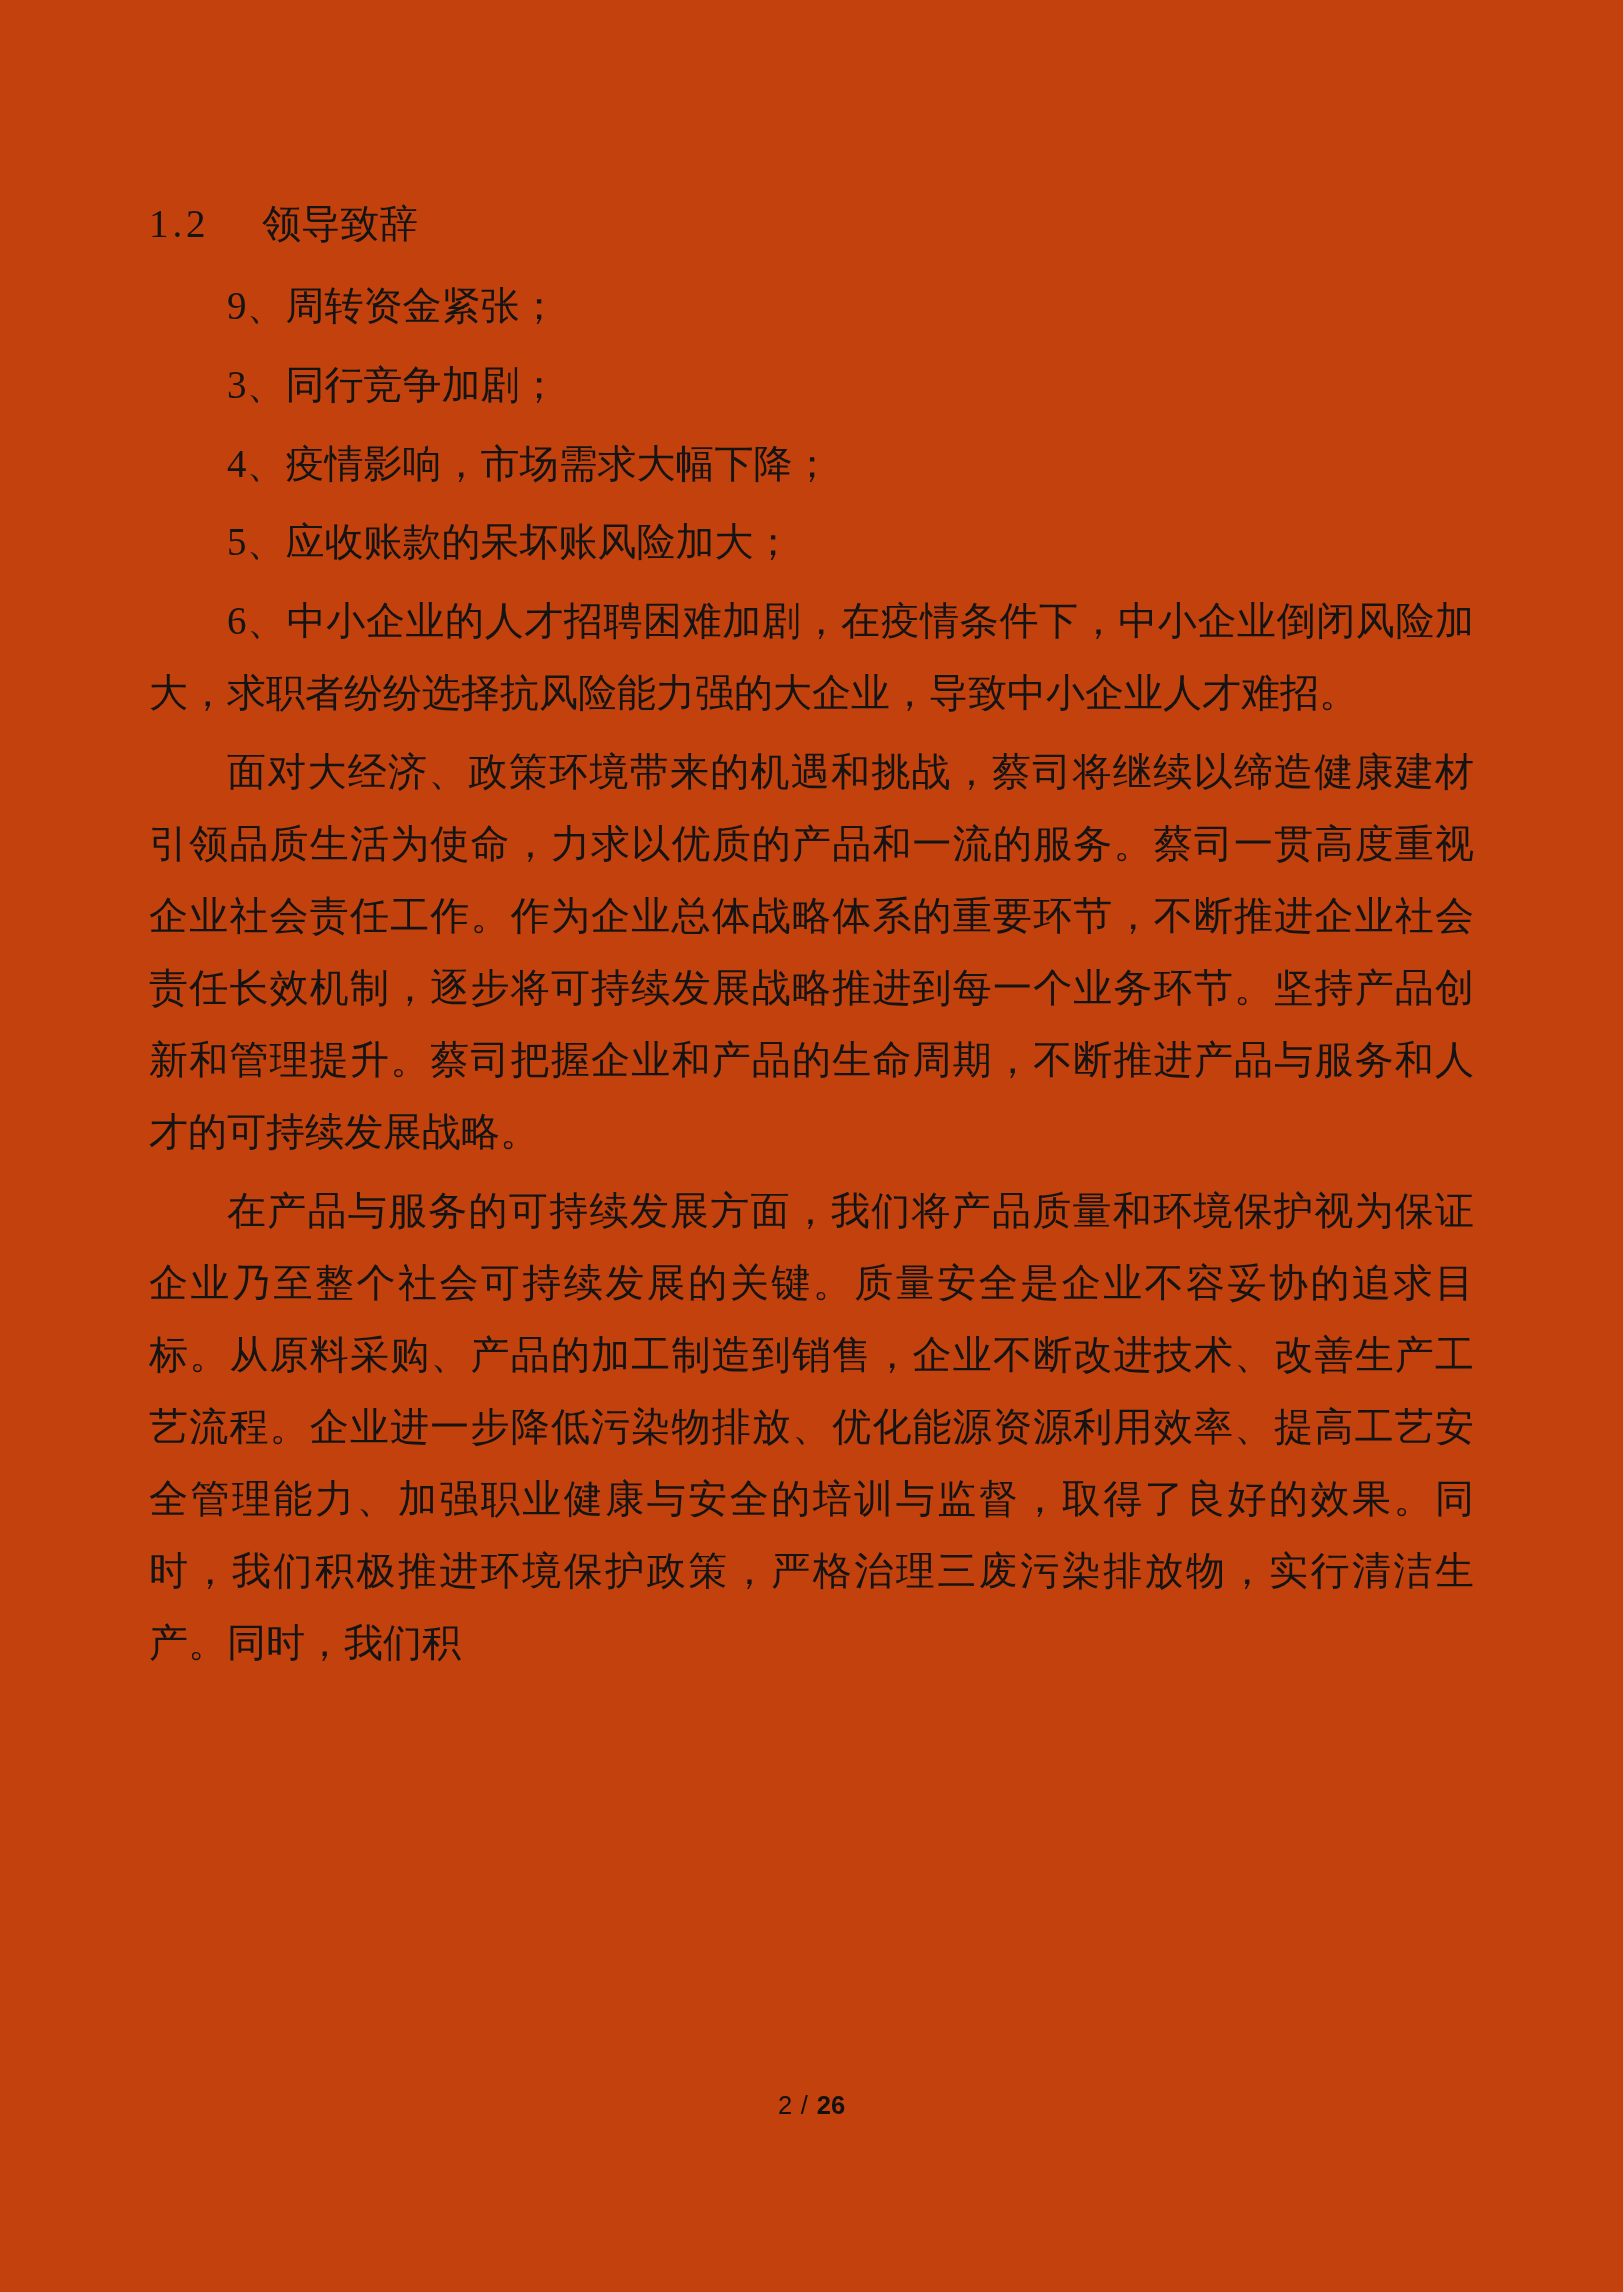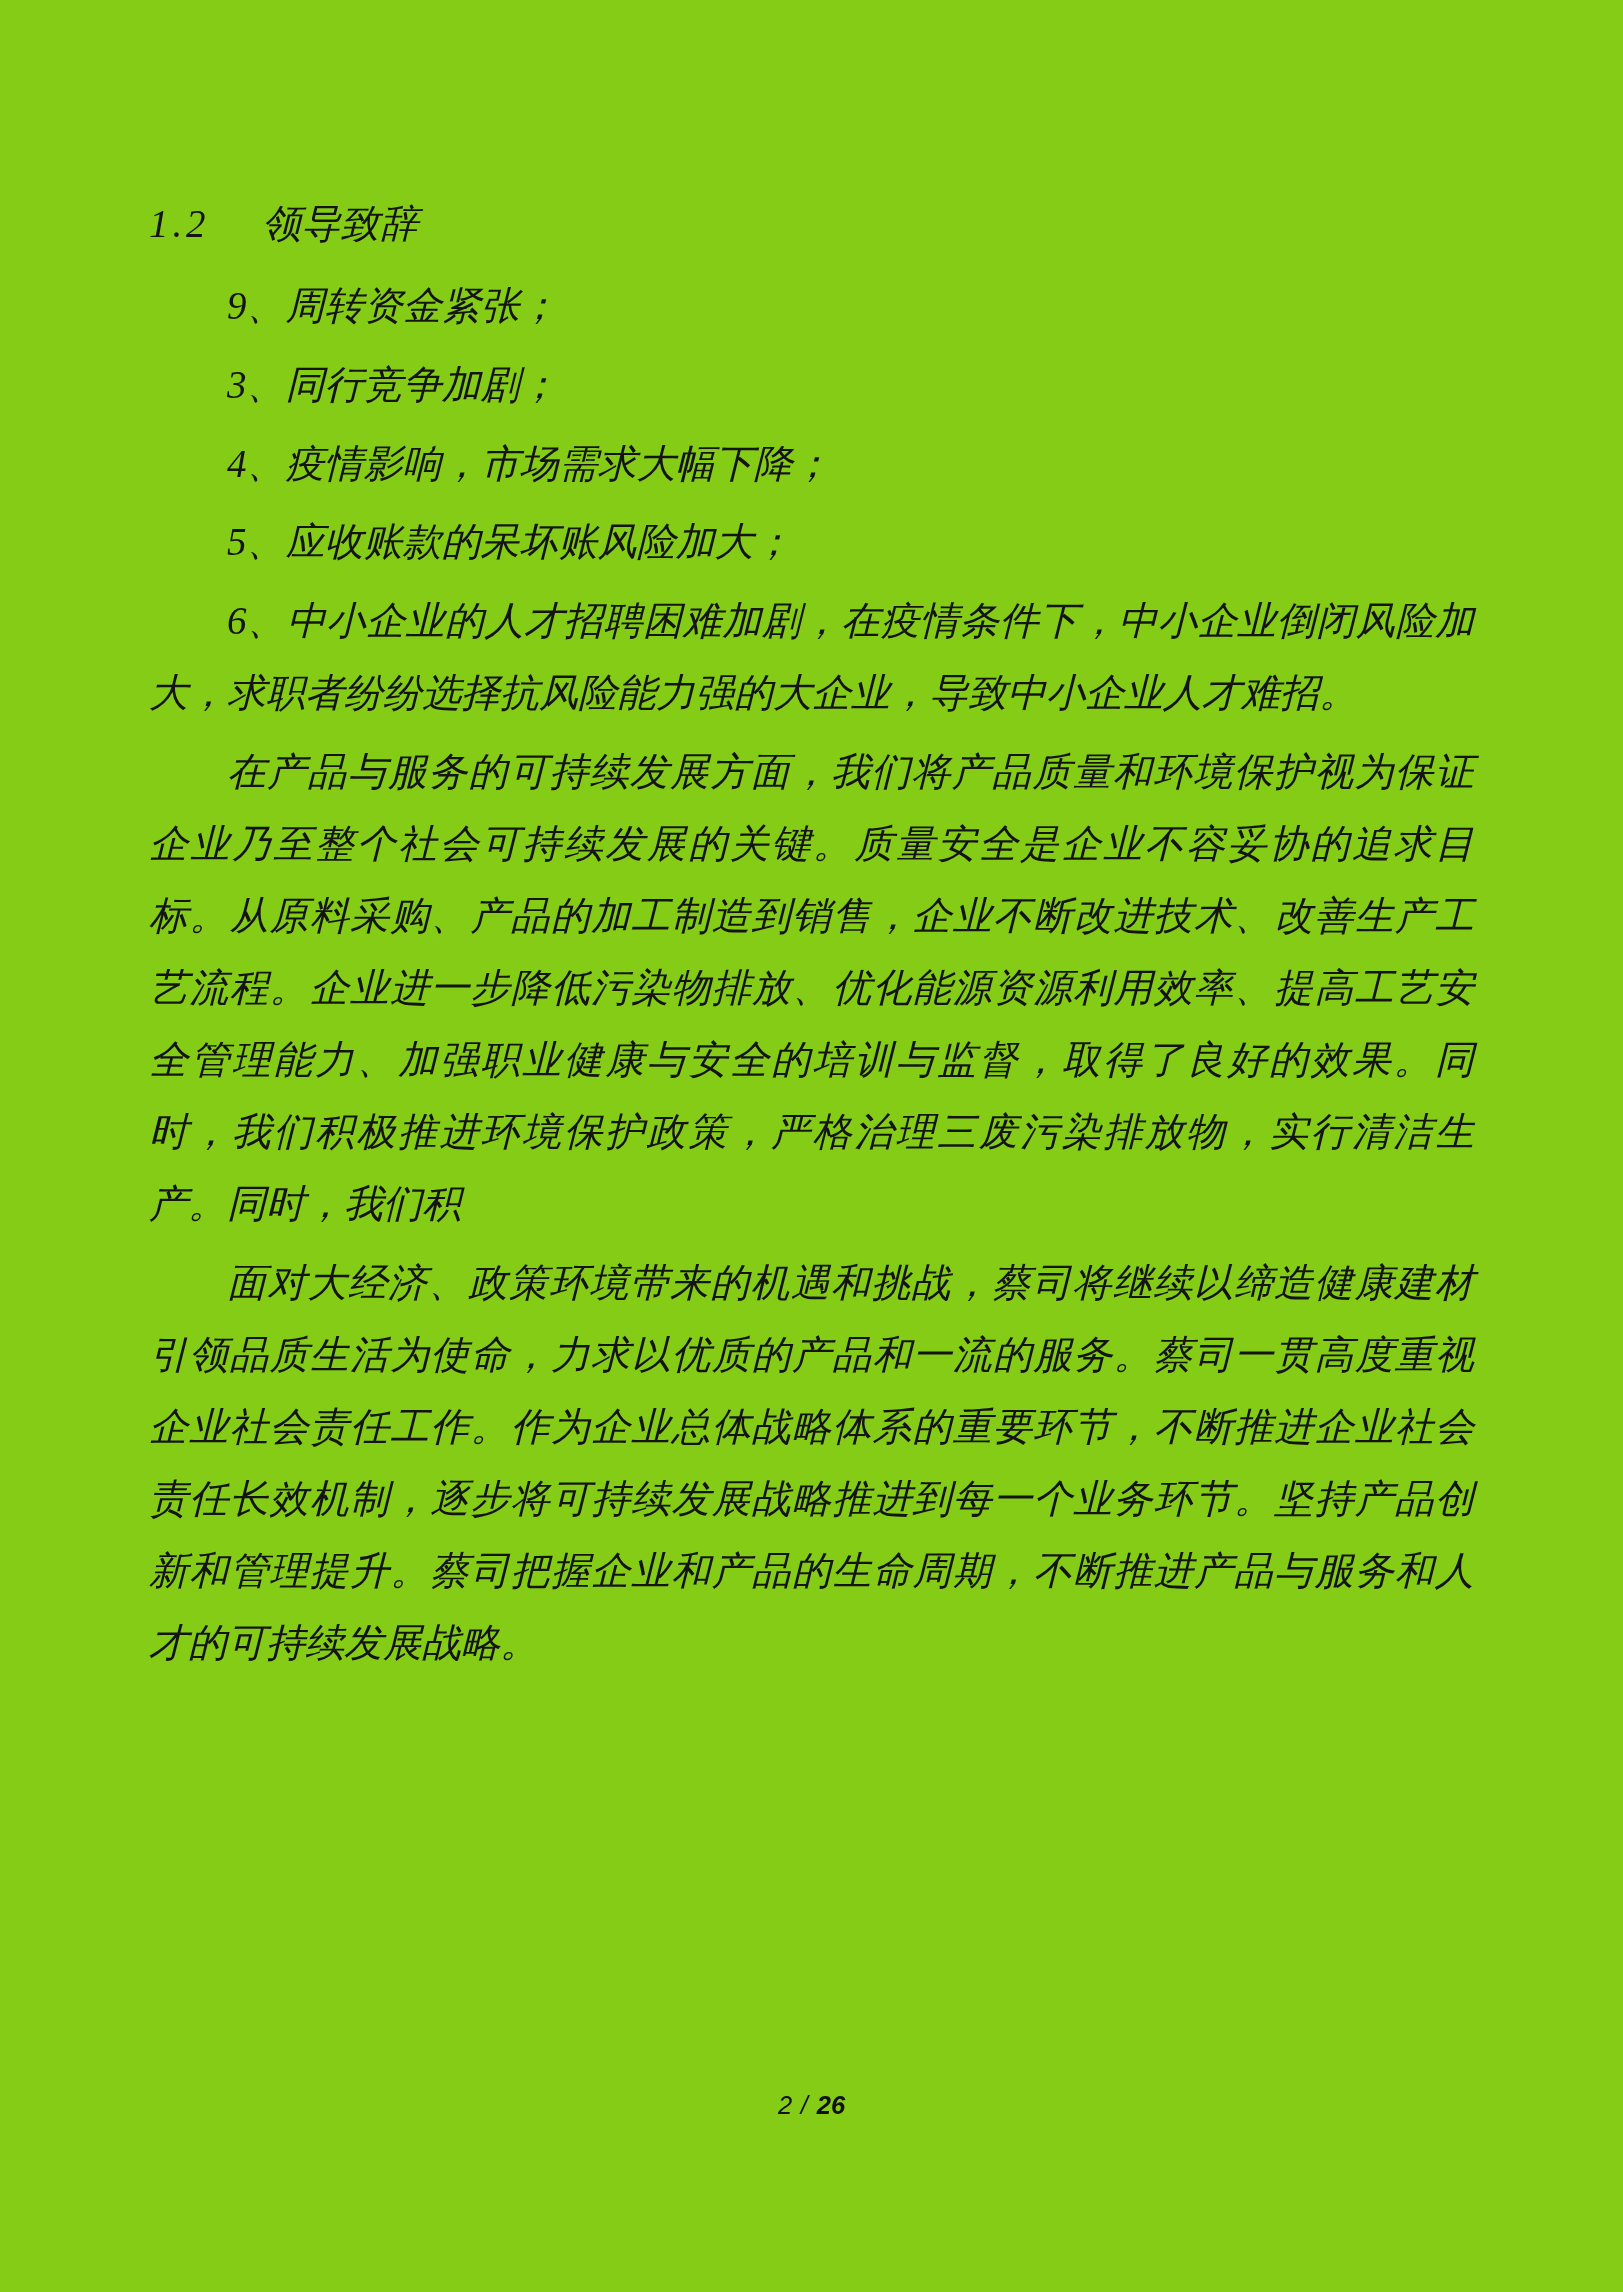--- a/index.html
+++ b/index.html
@@ -11,22 +11,21 @@
     position: relative;
     width: 1623px;
     height: 2293px;
     font-family: "Liberation Serif", "DejaVu Serif", serif;
     color: #141414;
     overflow: hidden;
   }
   .page {
     position: absolute;
     inset: 0;
-    background: #84cc16;
-    font-style: italic;
+    background: #c2410c;
   }
   .content {
     position: absolute;
     left: 149px;
     top: 188px;
     width: 1325px;
     font-size: 39px;
     line-height: 72px;
     text-align: justify;
     text-justify: inter-ideograph;
@@ -86,23 +85,23 @@
 
 
     <p>3、同行竞争加剧；</p>
 
     <p>4、疫情影响，市场需求大幅下降；</p>
 
     <p>5、应收账款的呆坏账风险加大；</p>
 
     <p>6、中小企业的人才招聘困难加剧，在疫情条件下，中小企业倒闭风险加大，求职者纷纷选择抗风险能力强的大企业，导致中小企业人才难招。</p>
 
+    <p>面对大经济、政策环境带来的机遇和挑战，蔡司将继续以缔造健康建材引领品质生活为使命，力求以优质的产品和一流的服务。蔡司一贯高度重视企业社会责任工作。作为企业总体战略体系的重要环节，不断推进企业社会责任长效机制，逐步将可持续发展战略推进到每一个业务环节。坚持产品创新和管理提升。蔡司把握企业和产品的生命周期，不断推进产品与服务和人才的可持续发展战略。</p>
+
     <p>在产品与服务的可持续发展方面，我们将产品质量和环境保护视为保证企业乃至整个社会可持续发展的关键。质量安全是企业不容妥协的追求目标。从原料采购、产品的加工制造到销售，企业不断改进技术、改善生产工艺流程。企业进一步降低污染物排放、优化能源资源利用效率、提高工艺安全管理能力、加强职业健康与安全的培训与监督，取得了良好的效果。同时，我们积极推进环境保护政策，严格治理三废污染排放物，实行清洁生产。同时，我们积</p>
-
-    <p>面对大经济、政策环境带来的机遇和挑战，蔡司将继续以缔造健康建材引领品质生活为使命，力求以优质的产品和一流的服务。蔡司一贯高度重视企业社会责任工作。作为企业总体战略体系的重要环节，不断推进企业社会责任长效机制，逐步将可持续发展战略推进到每一个业务环节。坚持产品创新和管理提升。蔡司把握企业和产品的生命周期，不断推进产品与服务和人才的可持续发展战略。</p>
 
   </div>
 
   <div class="footer">
     <span class="current">2</span><span class="sep">/</span><span class="total">26</span>
   </div>
 
 </div>
 
 

